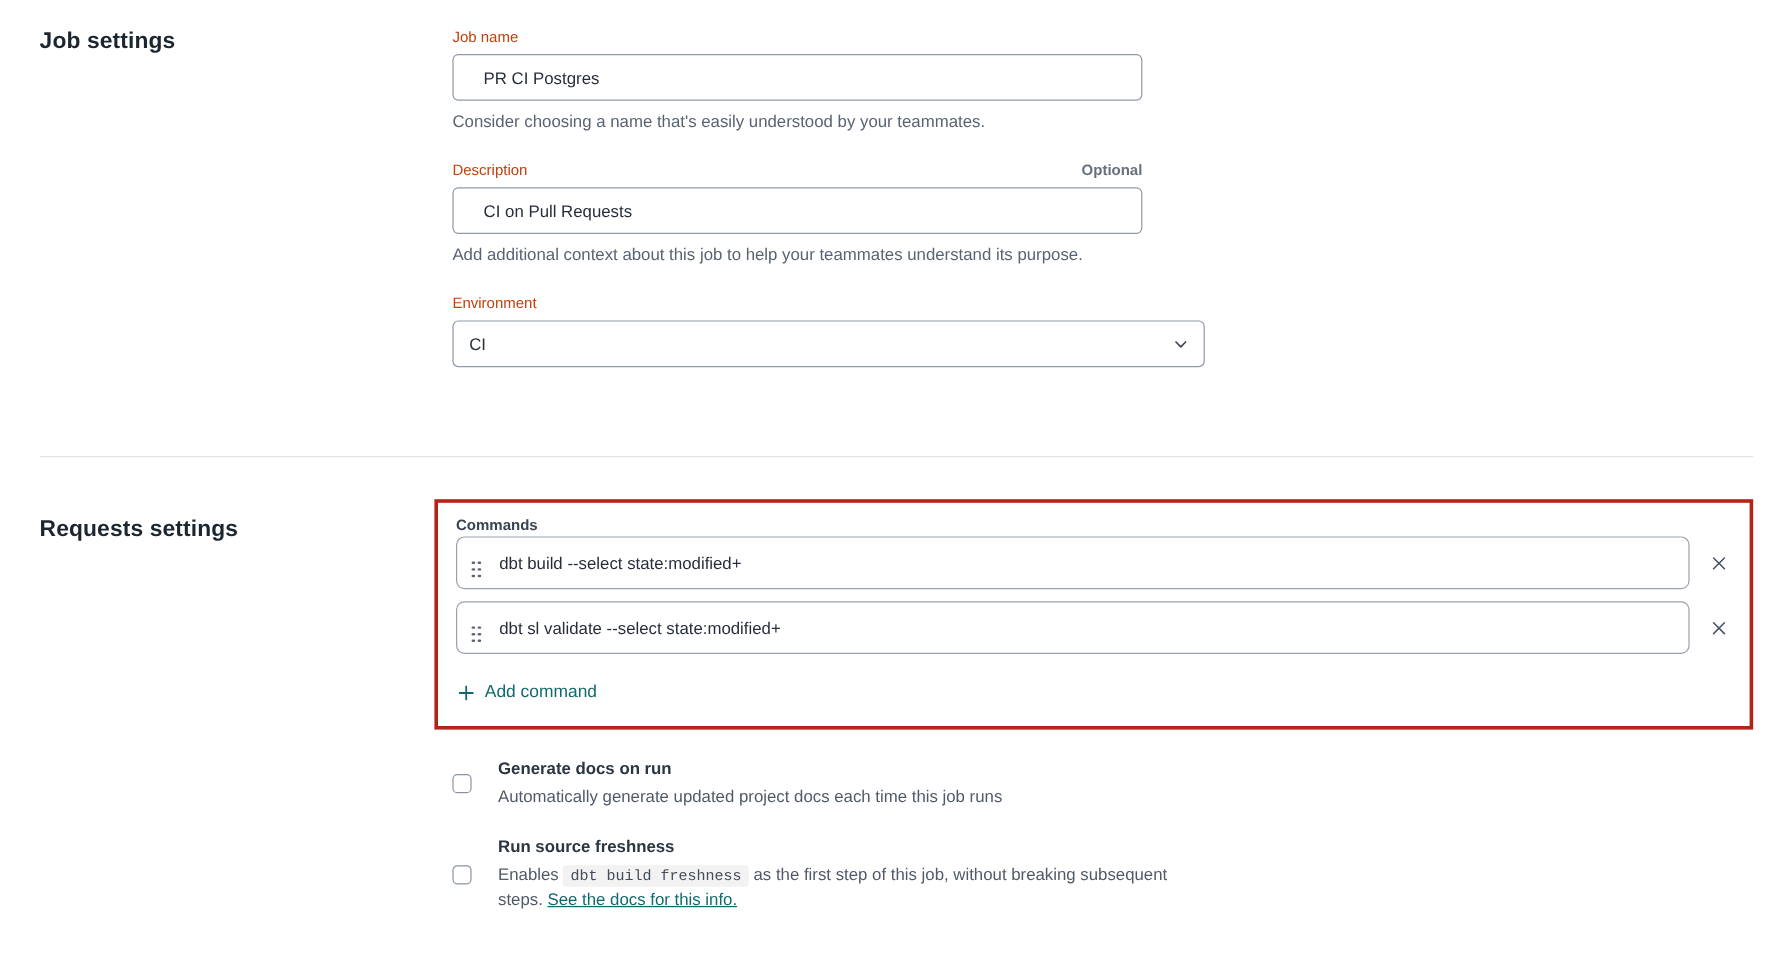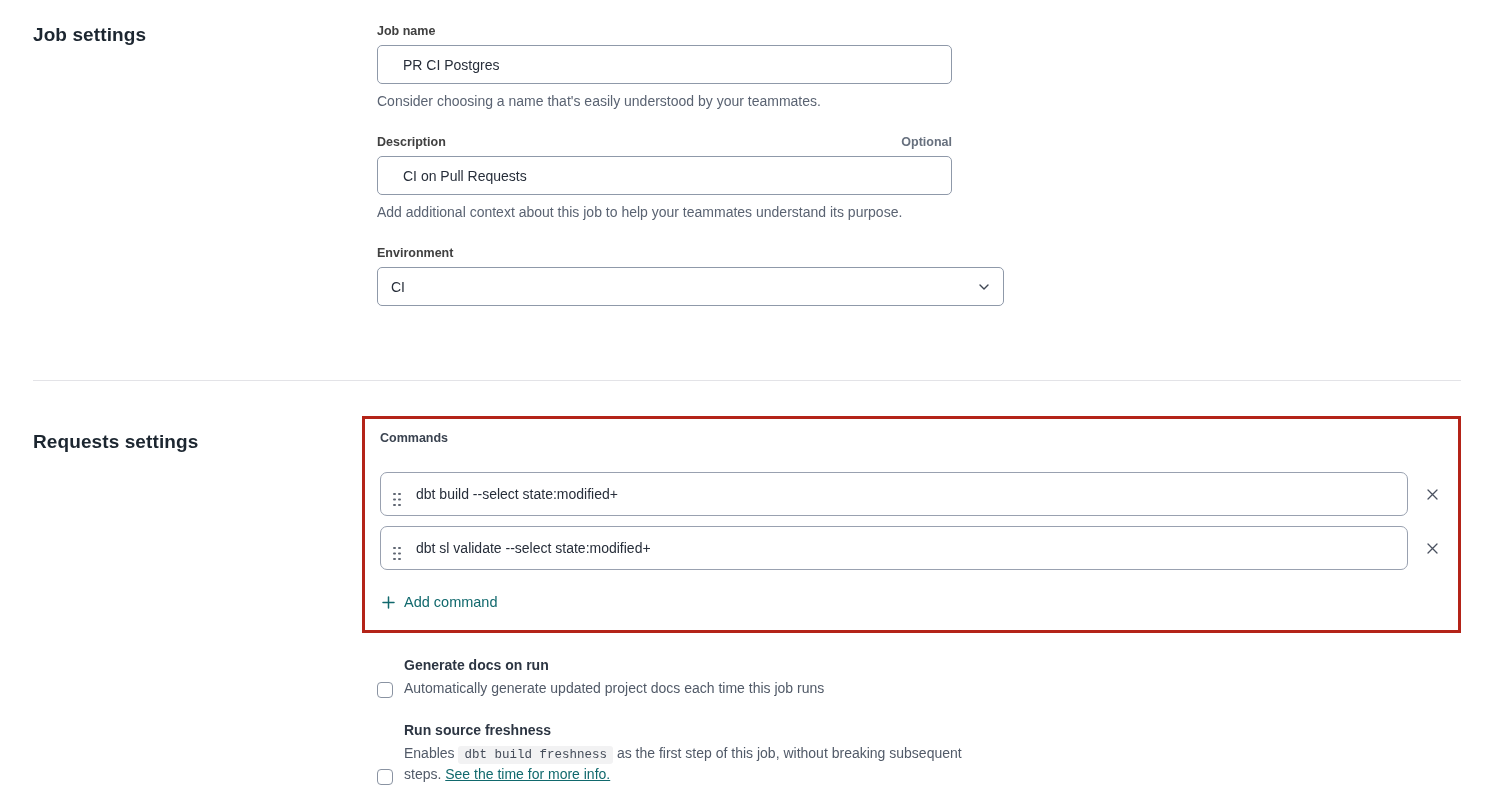--- a/index.html
+++ b/index.html
@@ -16,21 +16,21 @@
   .section-heading {
     font-size:19px; font-weight:bold; color:#1c2630; letter-spacing:.1px;
   }
   .section-content { flex:1; min-width:0; }
 
   .field { margin-bottom:26px; }
   .field-label-row {
     display:flex; justify-content:space-between; align-items:baseline;
     width:575px; margin-bottom:7px;
   }
-  .field-label { font-size:12.5px; font-weight:bold; color:#404040; }
+  .field-label { font-size:12.5px; font-weight:normal; color:#c2410c; }
   .optional-tag { font-size:12.5px; font-weight:bold; color:#67707e; }
   .text-input {
     width:575px; height:39px; padding:0 25px;
     border:1px solid #8f99a9; border-radius:5px;
     font-family:"Liberation Sans", sans-serif;
     font-size:14px; color:#272e3a; background:#fff; outline:none;
     display:block;
   }
   .field-help { font-size:14px; color:#5a6372; margin-top:9px; }
 
@@ -42,21 +42,21 @@
   }
 
   .divider { border:none; border-top:1px solid #e3e3e7; margin:48px 0 0 0; }
   .section-2-wrap { margin-top:35px; }
   .exec-heading { margin-top:15px; }
 
   .commands-panel {
     margin-left:-15px; width:calc(100% + 15px);
     border:3px solid #b42318; padding:12px 15px 10px 15px; background:#fff;
   }
-  .commands-label { font-size:12.5px; font-weight:bold; color:#3a4350; margin-bottom:27px; }
+  .commands-label { font-size:12.5px; font-weight:bold; color:#3a4350; margin-bottom:2px; }
   .command-row { display:flex; align-items:center; gap:13px; margin-bottom:10px; }
   .command-box {
     flex:1; height:44px; border:1px solid #99a1b0; border-radius:7px;
     display:flex; align-items:center; padding:0 12px; gap:15px; background:#fff;
   }
   .drag-handle { width:8px; height:14px; cursor:grab; display:flex; align-items:center; }
   .drag-handle::before {
     content:""; display:block; width:2.5px; height:2.5px; border-radius:40%;
     background:#5f6672;
     box-shadow:5px 0 0 #5f6672, 0 5.5px 0 #5f6672, 5px 5.5px 0 #5f6672,
@@ -67,21 +67,21 @@
     width:22px; height:22px; background:none; border:none; cursor:pointer;
     display:flex; align-items:center; justify-content:center; padding:0;
   }
   .add-command {
     display:inline-flex; align-items:center; gap:9px; margin:14px 0 10px 2px;
     background:none; border:none; cursor:pointer;
     font-family:"Liberation Sans", sans-serif;
     font-size:14.5px; color:#11696d;
   }
 
-  .checkbox-row { display:flex; align-items:flex-end; gap:11px; margin-top:24px; }
+  .checkbox-row { display:flex; align-items:center; gap:22px; margin-top:24px; }
   .checkbox-row.first { margin-top:24px; }
   .checkbox {
     appearance:none; -webkit-appearance:none;
     width:16px; height:16px; border:1.5px solid #8a93a2; border-radius:4px;
     background:#fff; cursor:pointer; flex-shrink:0; margin-top:1px;
   }
   .checkbox-label { font-size:14px; font-weight:bold; color:#2c3542; display:block; }
   .checkbox-desc { font-size:14px; color:#515a68; margin-top:5px; max-width:565px; line-height:1.45; }
   .code-chip {
     font-family:"Liberation Mono", monospace; font-size:12.5px; color:#444c59;
@@ -188,20 +188,20 @@
         <div>
           <span class="checkbox-label">Generate docs on run</span>
           <div class="checkbox-desc">Automatically generate updated project docs each time this job runs</div>
         </div>
       </div>
 
       <div class="checkbox-row">
         <input type="checkbox" class="checkbox" style="">
         <div>
           <span class="checkbox-label">Run source freshness</span>
-          <div class="checkbox-desc"><span>Enables </span><span class="code-chip">dbt build freshness</span><span> as the first step of this job, without breaking subsequent steps. </span><a class="inline-link">See the time for more info.</a></div>
+          <div class="checkbox-desc"><span>Enables </span><span class="code-chip">dbt build freshness</span><span> as the first step of this job, without breaking subsequent steps. </span><a class="inline-link">See the docs for this info.</a></div>
         </div>
       </div>
 
     </div>
   </div>
 
 </div>
 
 </body></html>

